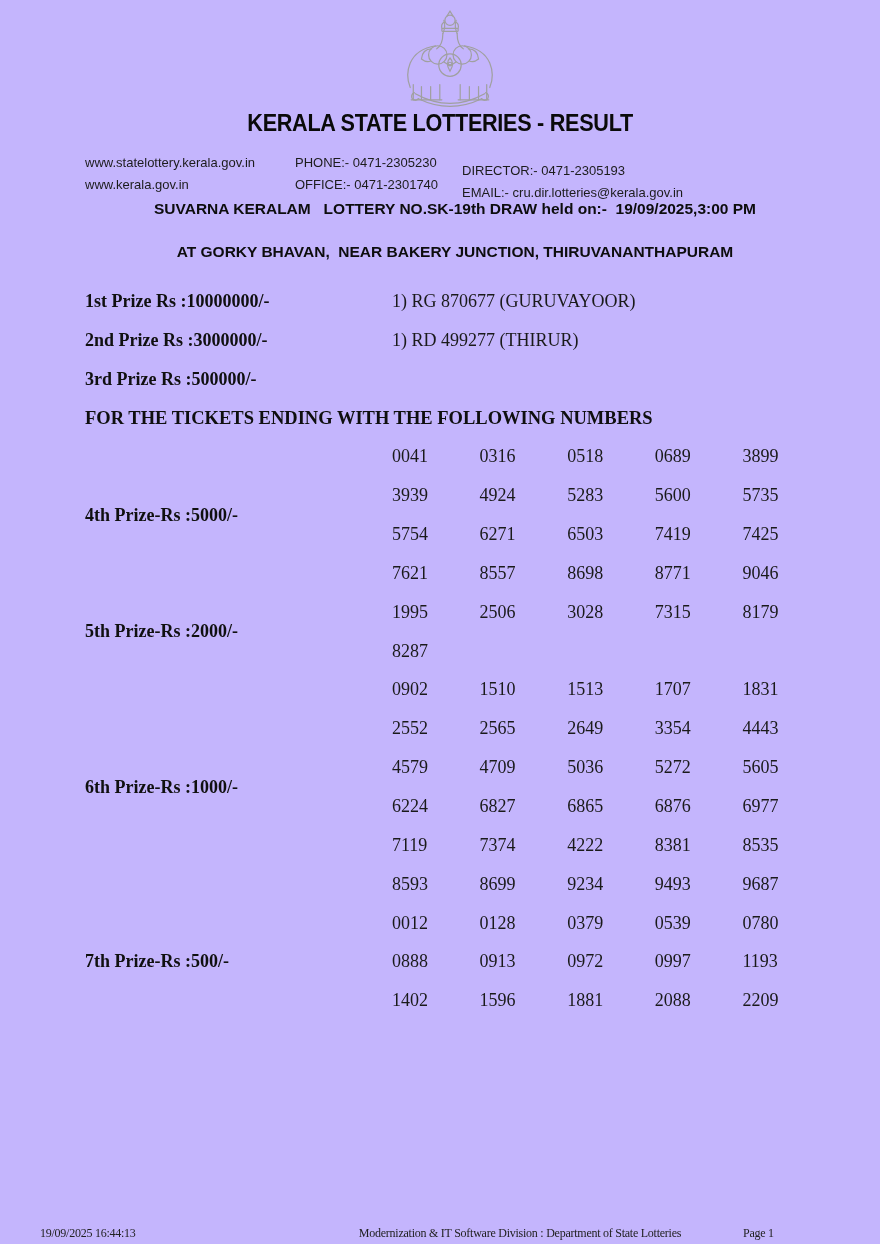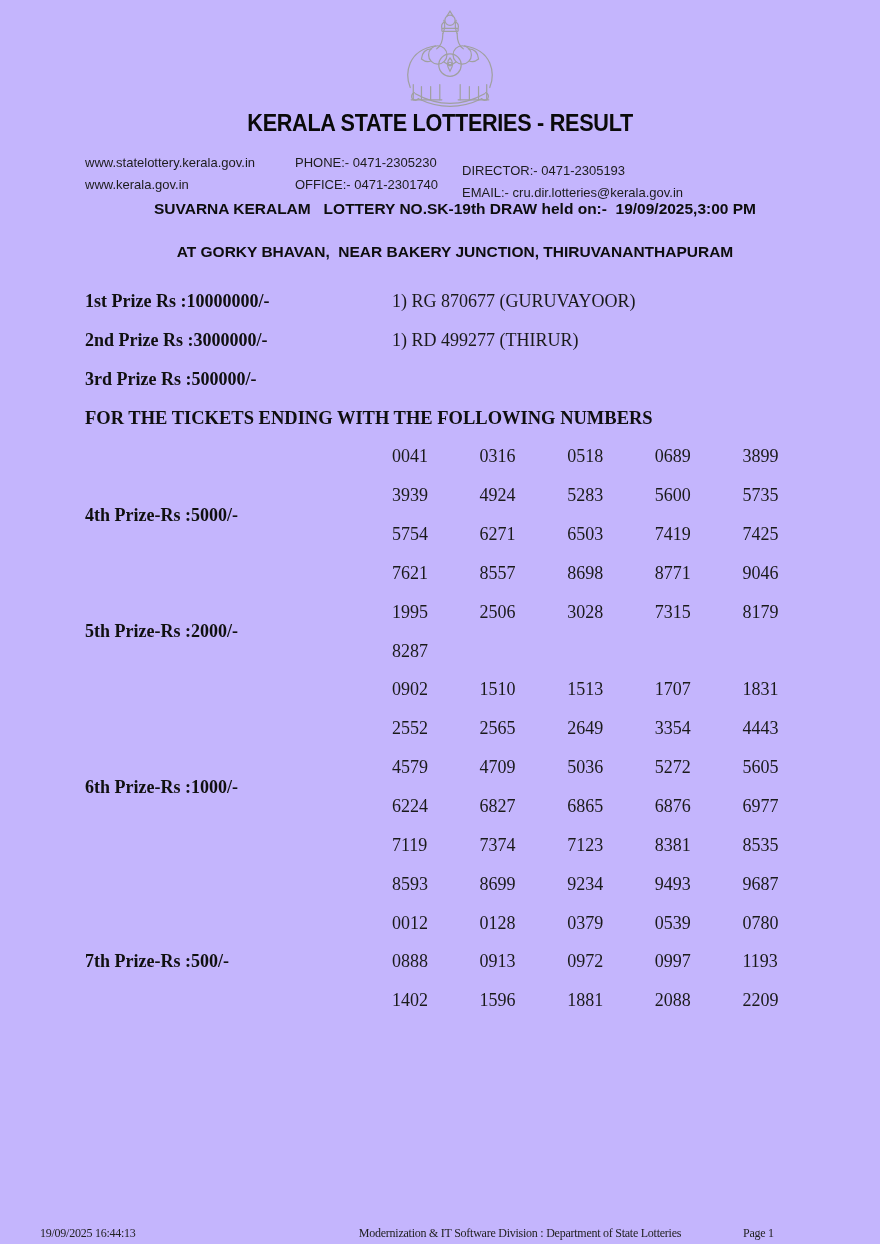--- a/index.html
+++ b/index.html
@@ -187,21 +187,21 @@
             <span class="num-cell">5036</span>
             <span class="num-cell">5272</span>
             <span class="num-cell">5605</span>
             <span class="num-cell">6224</span>
             <span class="num-cell">6827</span>
             <span class="num-cell">6865</span>
             <span class="num-cell">6876</span>
             <span class="num-cell">6977</span>
             <span class="num-cell">7119</span>
             <span class="num-cell">7374</span>
-            <span class="num-cell">7123</span>
+            <span class="num-cell">4222</span>
             <span class="num-cell">8381</span>
             <span class="num-cell">8535</span>
             <span class="num-cell">8593</span>
             <span class="num-cell">8699</span>
             <span class="num-cell">9234</span>
             <span class="num-cell">9493</span>
             <span class="num-cell">9687</span>
           </div>
         </div>
         <div class="prize-row">

